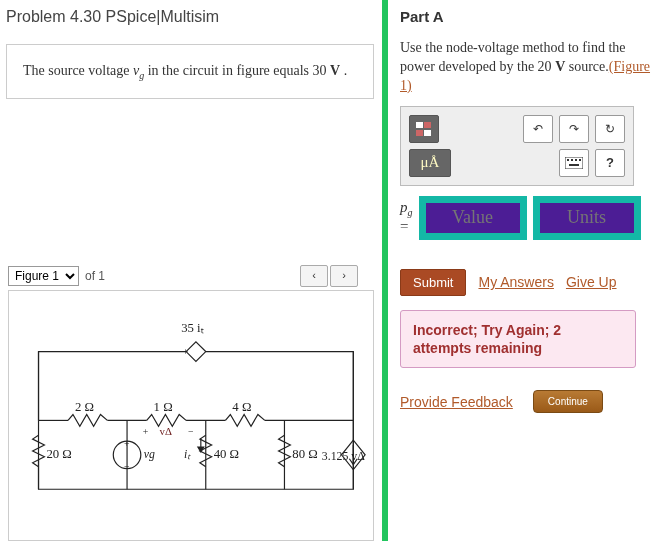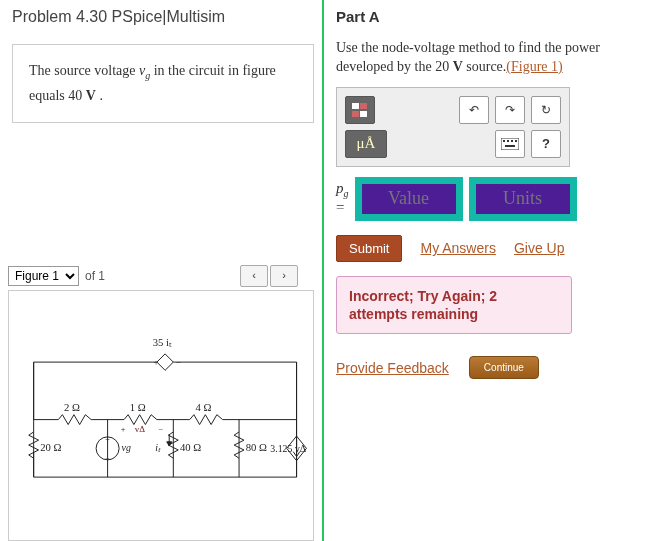--- a/index.html
+++ b/index.html
@@ -7,25 +7,25 @@
     font-family: Arial, Helvetica, sans-serif;
     font-size: 13px;
     color: #333;
     background: #fff;
     width: 658px;
     height: 541px;
     overflow: hidden;
     display: flex;
   }
   .left-pane {
-    width: 324px;
-    border-right: 2px solid #22c55e;
+    width: 388px;
+    border-right: 6px solid #22c55e;
     position: relative;
     box-sizing: border-box;
-    padding: 8px 8px 0 12px;
+    padding: 8px 8px 0 6px;
   }
   .right-pane {
     flex: 1;
     padding: 8px 0 0 12px;
     box-sizing: border-box;
   }
   .problem-title {
     font-size: 16px;
     color: #444;
     margin: 0 0 18px 0;
@@ -155,24 +155,24 @@
     width: 90px;
     height: 28px;
     border: 7px solid #14b8a6;
     font-family: 'Times New Roman', serif;
     font-size: 18px;
     color: #999;
     text-align: center;
     background: #4c1d95;
   }
   .submit-row {
-    margin-top: 14px;
-    display: flex;
-    align-items: center;
-    gap: 18px;
+    margin-top: 29px;
+    display: flex;
+    align-items: center;
+    gap: 12px;
   }
   .btn-submit {
     background: #aa4a24;
     color: #fff;
     border: 1px solid #8a3a18;
     padding: 5px 12px;
     font-size: 13px;
     cursor: pointer;
     border-radius: 2px;
   }
@@ -212,21 +212,21 @@
   }
   
   .ctxt { font-family: 'Times New Roman', serif; font-size: 13px; fill: #222; }
 </style>
 </head>
 <body>
 
 <div class="left-pane">
   <h2 class="problem-title">Problem 4.30 PSpice|Multisim</h2>
   <div class="stem-box">
-    <span>The source voltage </span><span class="var">v</span><span class="sub">g</span><span> in the circuit in figure equals 40 </span><b style="font-family:'Times New Roman',serif">V</b><span> .</span>
+    <span>The source voltage </span><span class="var">v</span><span class="sub">g</span><span> in the circuit in figure equals 30 </span><b style="font-family:'Times New Roman',serif">V</b><span> .</span>
   </div>
 
   <div class="figure-bar">
     <select class="fig-select">
       <option>Figure 1</option>
     </select>
     <span class="fig-of">of 1</span>
     <span class="nav-spacer"></span>
     <span class="navbtn">‹</span>
     <span class="navbtn">›</span>

